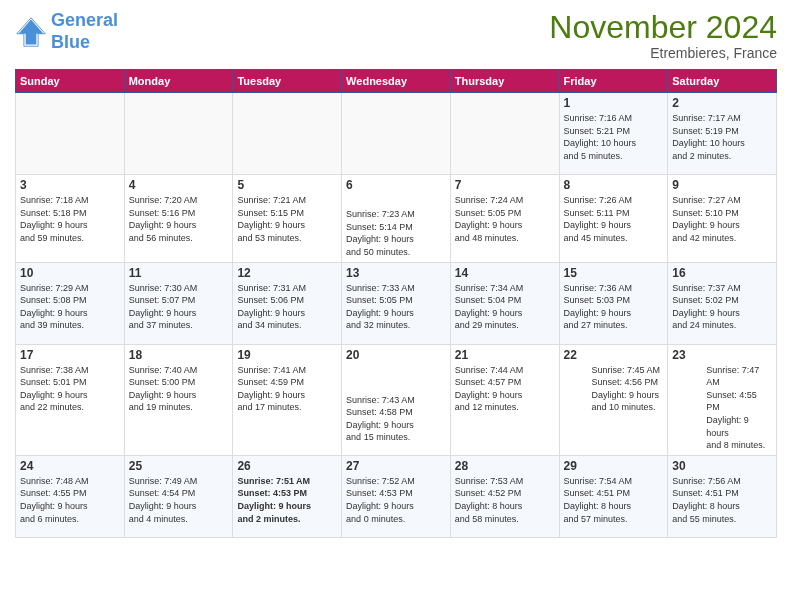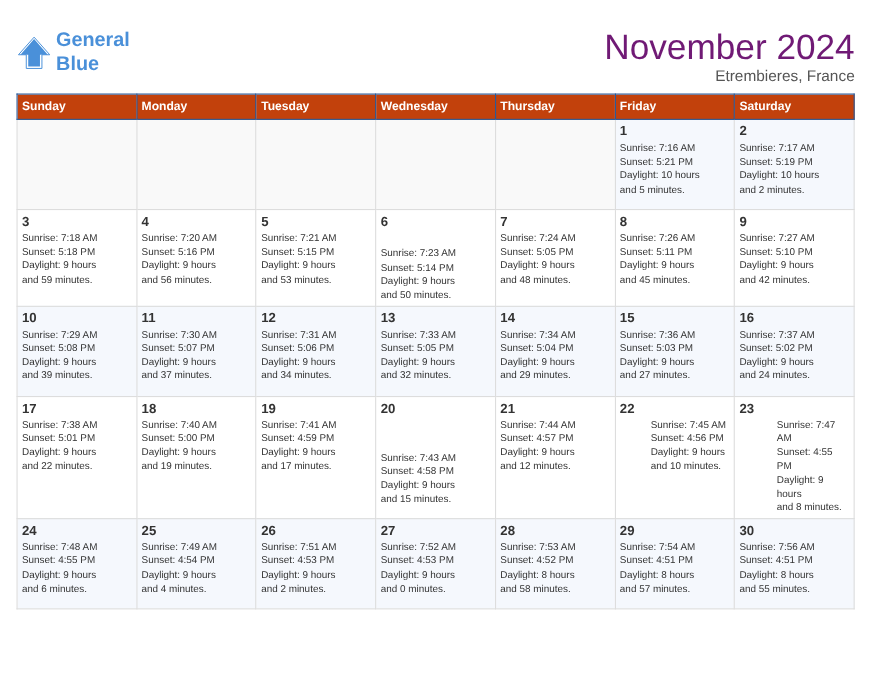--- a/index.html
+++ b/index.html
@@ -5,21 +5,21 @@
     * { box-sizing: border-box; margin: 0; padding: 0; }
     body {
       font-family: Arial, sans-serif;
       background: #fff;
       width: 792px;
       height: 612px;
       overflow: hidden;
     }
     .container {
       width: 792px;
-      padding: 26px 15px 5px 15px;
+      padding: 10px 15px 5px 15px;
     }
     .header-area {
       display: flex;
       justify-content: space-between;
       align-items: flex-start;
       margin-bottom: 8px;
     }
     .logo {
       display: flex;
       align-items: center;
@@ -37,34 +37,34 @@
     .logo-icon {
       width: 32px;
       height: 32px;
     }
     .title-area {
       text-align: right;
     }
     .month-title {
       font-size: 32px;
       font-weight: normal;
-      color: #701a75;
+      color: #4d7c0f;
       line-height: 1.1;
     }
     .subtitle {
       font-size: 14px;
       color: #555;
     }
     table {
       width: 100%;
       border-collapse: collapse;
       table-layout: fixed;
     }
     thead th {
-      background-color: #c2410c;
+      background-color: #be185d;
       color: #fff;
       font-size: 11px;
       font-weight: bold;
       padding: 5px 4px;
       text-align: left;
       border: 1px solid #2a5a9a;
     }
     tbody td {
       vertical-align: top;
       padding: 3px 4px;
@@ -314,21 +314,21 @@
           </td>
           <td>
             <span class="day-number">25</span>
             <div class="cell-content" style="white-space: pre-line;">Sunrise: 7:49 AM
 Sunset: 4:54 PM
 Daylight: 9 hours
 and 4 minutes.</div>
           </td>
           <td>
             <span class="day-number">26</span>
-            <div class="cell-content" style="white-space: pre-line;">Sunrise: 7:51 AM
+            <div class="cell-content" style="white-space: pre-line; font-weight: bold;">Sunrise: 7:51 AM
 Sunset: 4:53 PM
 Daylight: 9 hours
 and 2 minutes.</div>
           </td>
           <td>
             <span class="day-number">27</span>
             <div class="cell-content" style="white-space: pre-line;">Sunrise: 7:52 AM
 Sunset: 4:53 PM
 Daylight: 9 hours
 and 0 minutes.</div>

